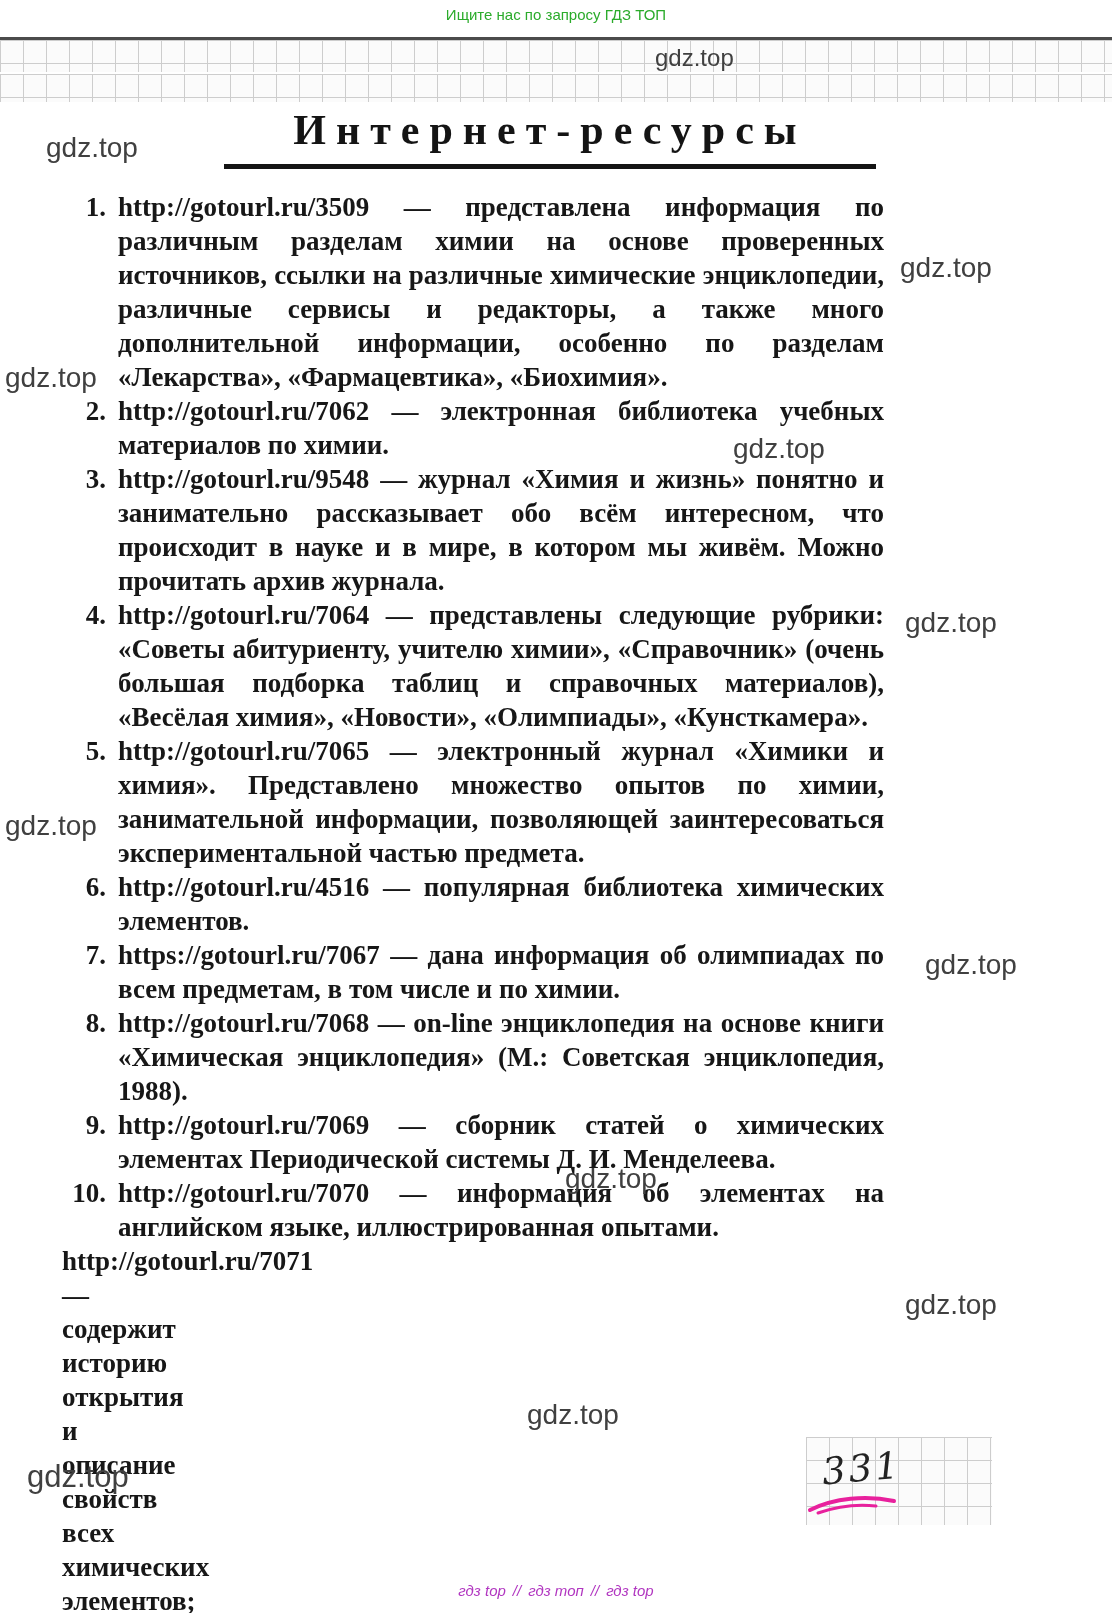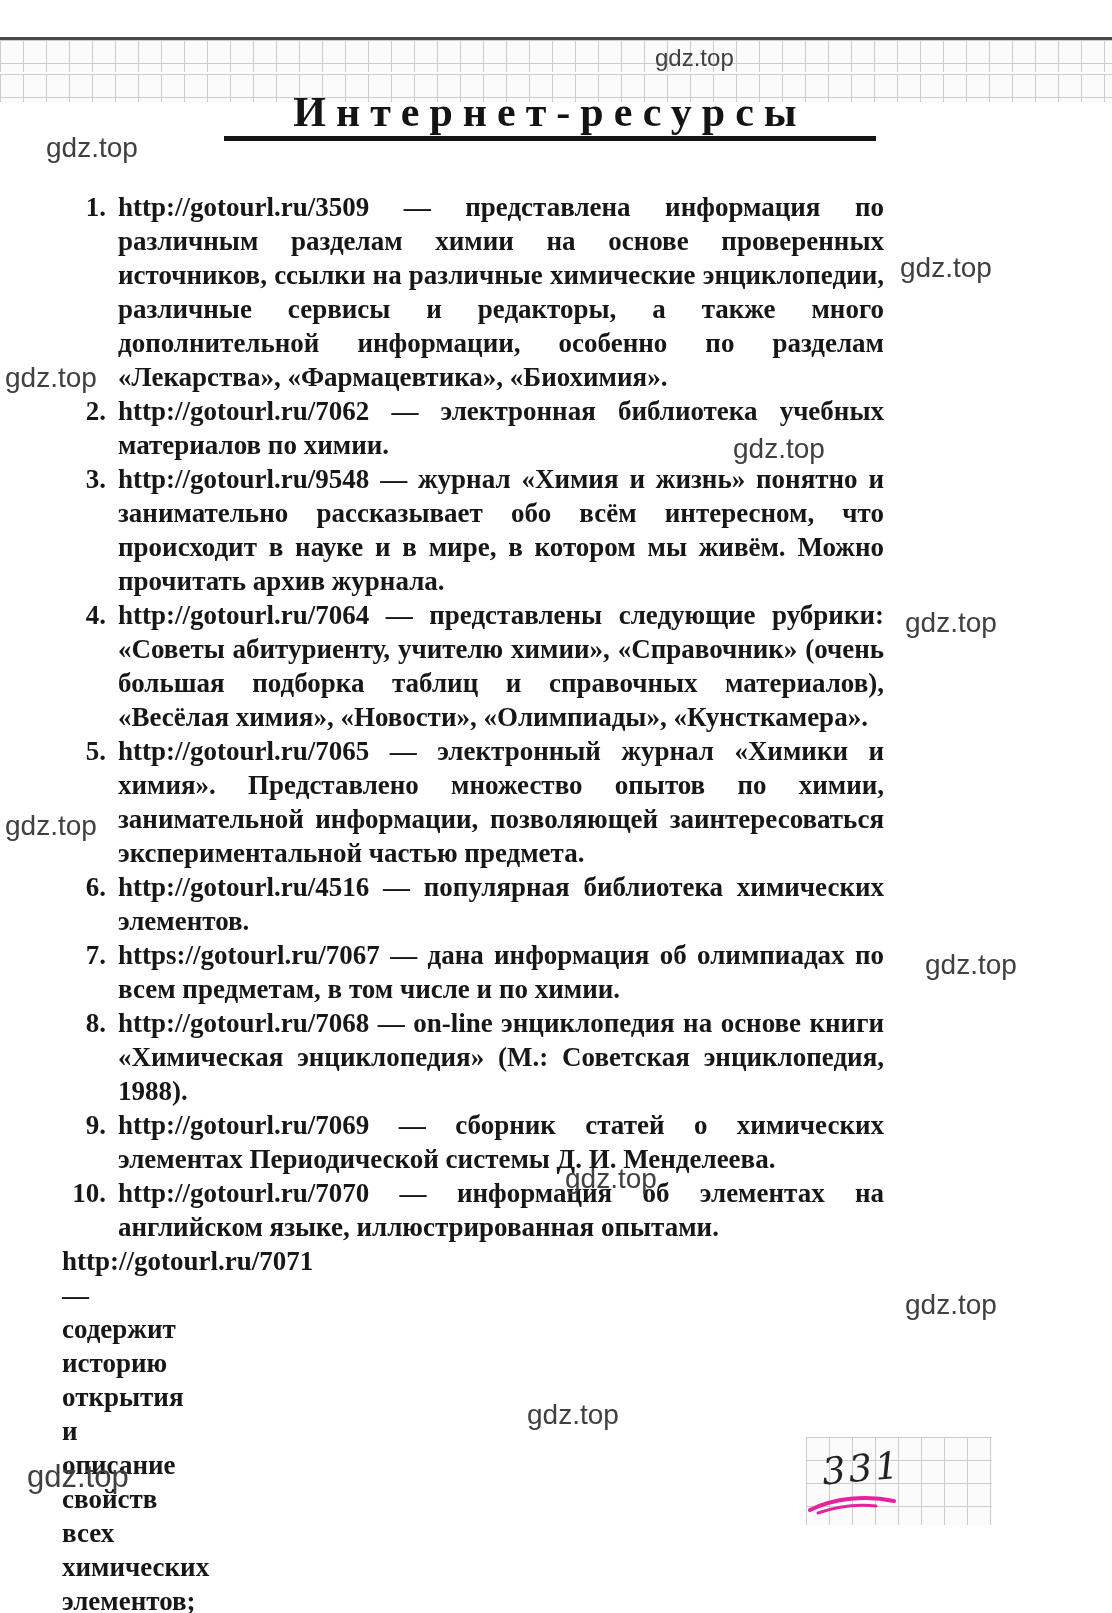--- a/index.html
+++ b/index.html
@@ -17,22 +17,22 @@
     background-image:
       linear-gradient(#cdcdcd 1px, transparent 1px),
       linear-gradient(90deg, #cdcdcd 1px, transparent 1px);
     background-size:23px 23px;
   }
   .band1 { top:37px; left:0; width:100%; height:32px; border-top:3px solid #4b4b4b; }
   .band2 { top:74px; left:0; width:100%; height:28px; }
   .grid-patch { left:806px; top:1437px; width:186px; height:88px; }
 
   .title-wrap {
-    position:absolute; top:88px; left:224px; width:652px;
-    border-bottom:5px solid #141414; text-align:center;
+    position:absolute; top:106px; left:224px; width:652px;
+    border-bottom:5px solid #141414; padding-bottom:10px; text-align:center;
   }
   .title {
     margin:0; font-size:42px; font-weight:700; letter-spacing:10px; color:#141414;
     white-space:nowrap;
   }
 
   .resources {
     position:absolute; top:190px; left:62px; width:822px;
     margin:0; padding:0; list-style:none;
     font-size:27px; line-height:34px; font-weight:700; color:#171717;
@@ -71,20 +71,21 @@
     font-size:15px; color:#b136c0;
   }
   .footer a { color:#b136c0; text-decoration:none; }
   .sep { margin:0 7px; }
 </style>
 </head>
 <body>
 
 <div class="page">
 
+  <div class="top-notice">Ищите нас по запросу ГДЗ ТОП</div>
 
   <div class="grid-band band1"></div>
   <div class="grid-band band2"></div>
 
   <div class="title-wrap">
     <h1 class="title">Интернет-ресурсы</h1>
   </div>
 
   <ol class="resources">
     <li class="res-item">
@@ -155,14 +156,17 @@
   <span class="wm wm11">gdz.top</span>
   <span class="wm wm12">gdz.top</span>
 
   <div class="grid-patch"></div>
   <div class="page-num">331</div>
   <svg class="swoosh" width="96" height="24" viewBox="0 0 96 24">
     <path d="M4 18 C 28 6, 60 3, 88 9" stroke="#e8219d" stroke-width="4" fill="none" stroke-linecap="round"></path>
     <path d="M12 21 C 32 14, 52 12, 70 14" stroke="#e8219d" stroke-width="3" fill="none" stroke-linecap="round"></path>
   </svg>
 
+  <div class="footer">
+    <a href="#">гдз top</a><span class="sep">//</span><a href="#">гдз топ</a><span class="sep">//</span><a href="#">гдз top</a>
+  </div>
 
 </div>
 
 </body></html>

